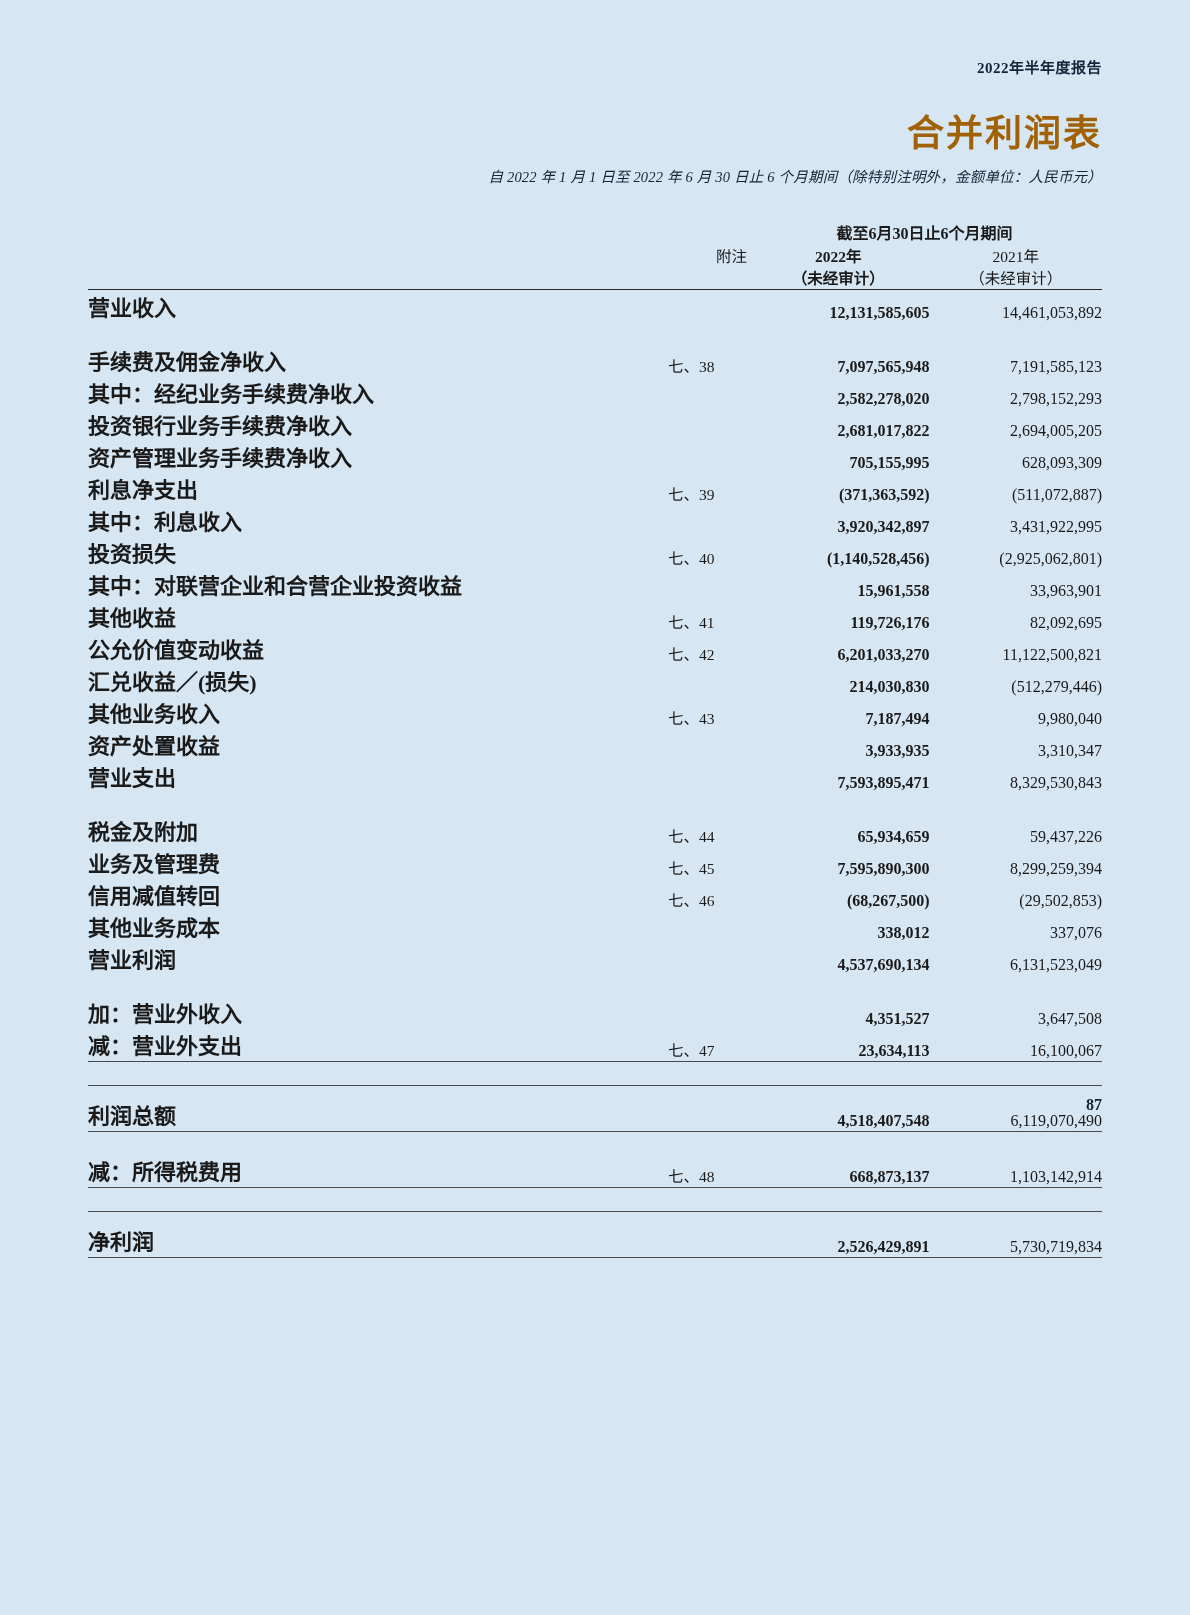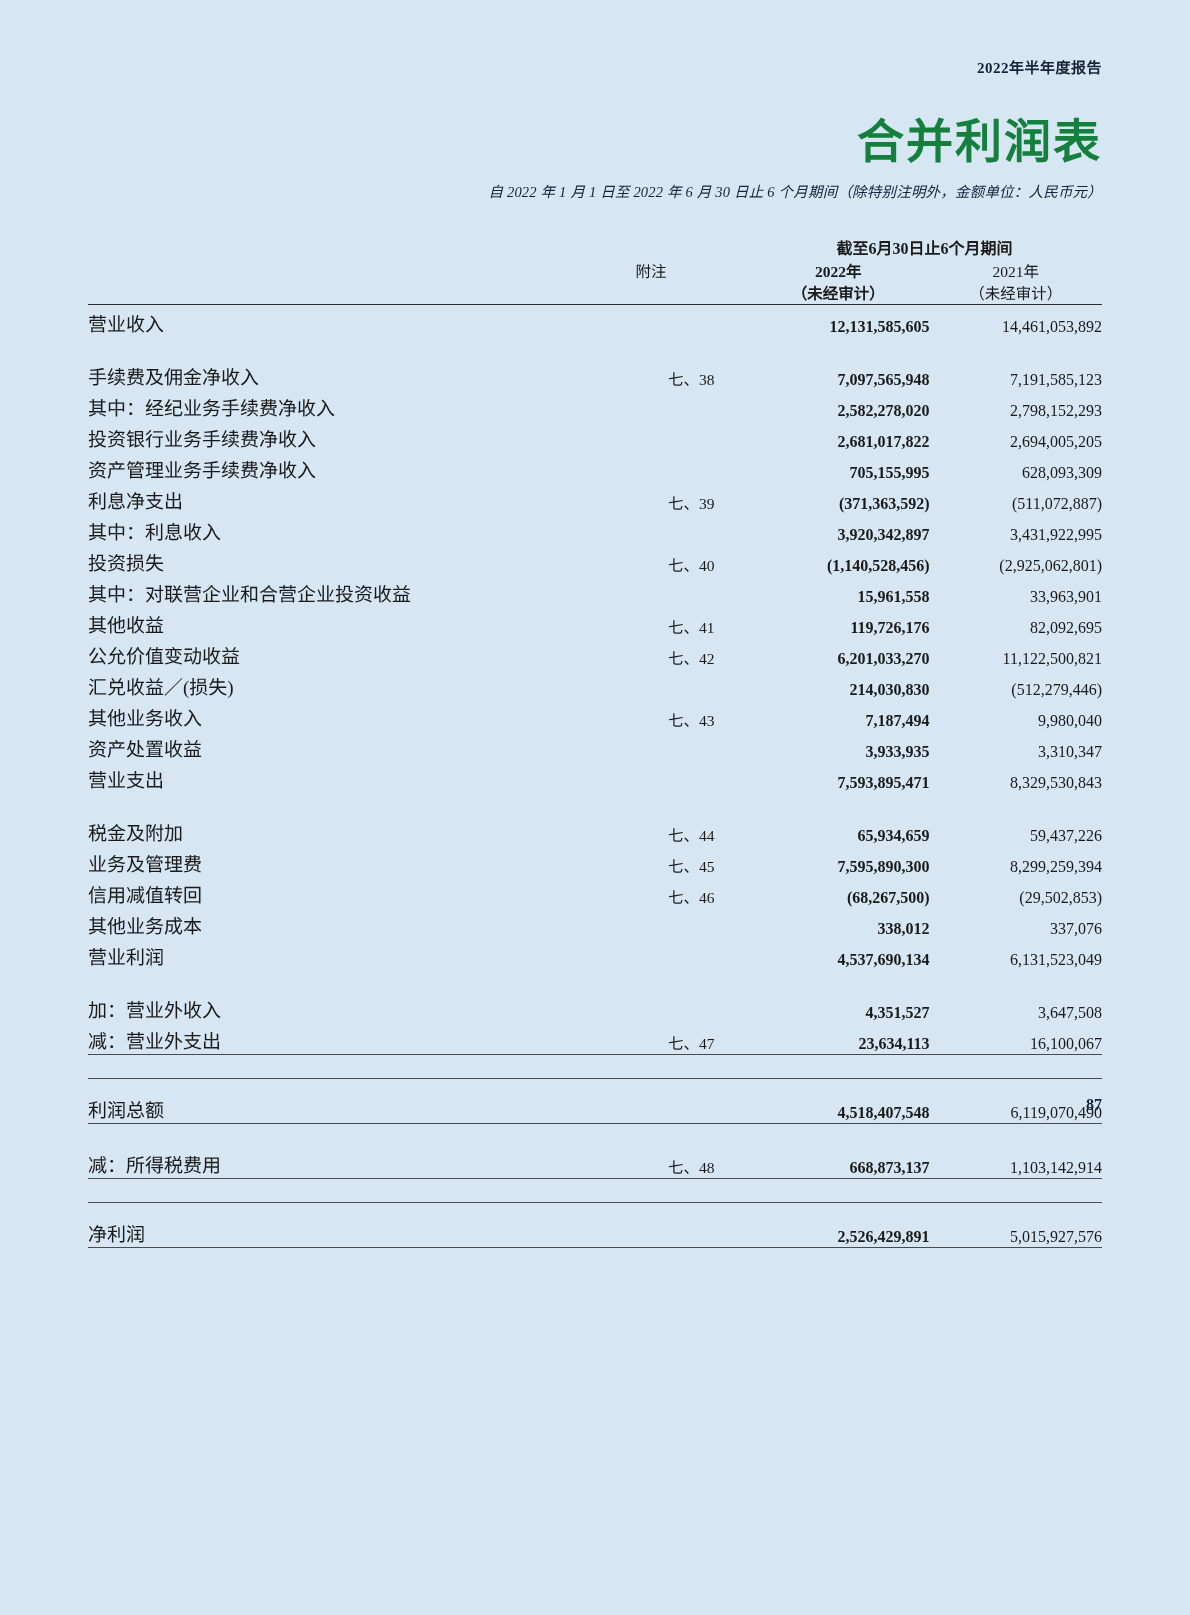--- a/index.html
+++ b/index.html
@@ -26,23 +26,23 @@
   .running-head {
     text-align: right;
     font-size: 15px;
     font-weight: bold;
     color: #16233a;
     padding-top: 56px;
     letter-spacing: 0.5px;
   }
   .doc-title {
     text-align: right;
-    font-size: 47px;
-    font-weight: bold;
-    color: #15803d;
+    font-size: 37px;
+    font-weight: bold;
+    color: #a16207;
     margin-top: 26px;
     letter-spacing: 2px;
     font-family: "Liberation Serif", "DejaVu Serif", serif;
   }
   .doc-subtitle {
     text-align: right;
     font-size: 14.5px;
     font-style: italic;
     color: #16233a;
     margin-top: 8px;
@@ -72,36 +72,37 @@
     white-space: nowrap;
   }
   .hdr-cell {
     text-align: center;
     font-size: 15.5px;
     padding-bottom: 6px;
     white-space: nowrap;
   }
   .hdr-cell.b { font-weight: bold; }
   .hdr-note {
-    text-align: left;
+    text-align: right;
     font-size: 15.5px;
     padding-bottom: 6px;
     white-space: nowrap;
   }
   .rule-row td {
     border-bottom: 1.2px solid #2b2b2b;
     height: 1px;
     padding: 0;
   }
   .rule-row.thin td { border-bottom: 1px solid #4a4a4a; }
 
   tr.data td { height: 31px; }
   td.label {
-    font-size: 19px;
-    white-space: nowrap;
+    font-size: 22px;
+    white-space: nowrap;
+    font-weight: bold;
   }
   td.note {
     text-align: center;
     font-size: 15.5px;
     white-space: nowrap;
   }
   td.num {
     text-align: right;
     font-size: 16px;
     white-space: nowrap;
@@ -342,21 +343,21 @@
         <tr class="rule-row thin">
           <td colspan="4"></td>
         </tr>
         <tr class="spacer-sm">
           <td colspan="4"></td>
         </tr>
         <tr class="data">
           <td class="label">净利润</td>
           <td class="note"></td>
           <td class="num cur">2,526,429,891</td>
-          <td class="num prev">5,015,927,576</td>
+          <td class="num prev">5,730,719,834</td>
         </tr>
         <tr class="rule-row thin">
           <td colspan="4"></td>
         </tr>
       </tbody>
   </table>
 
   <div class="page-number">87</div>
 </div>
 

